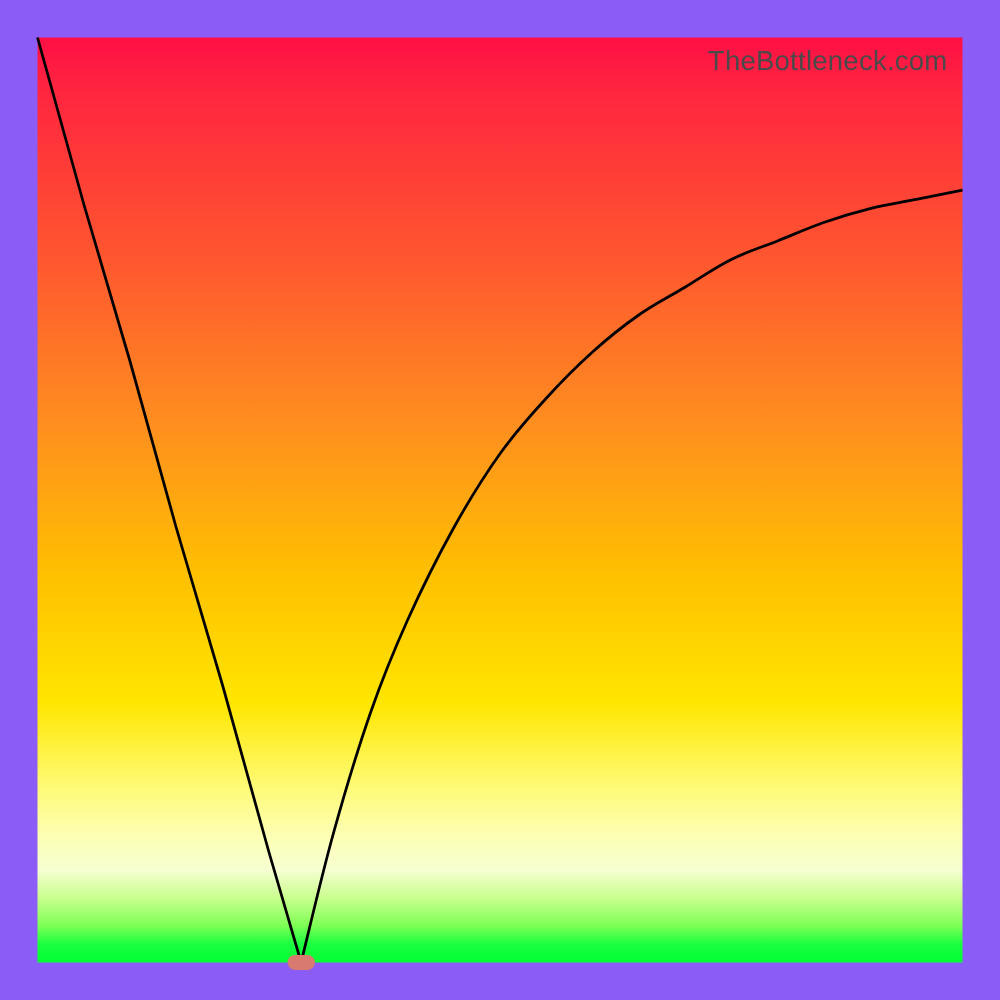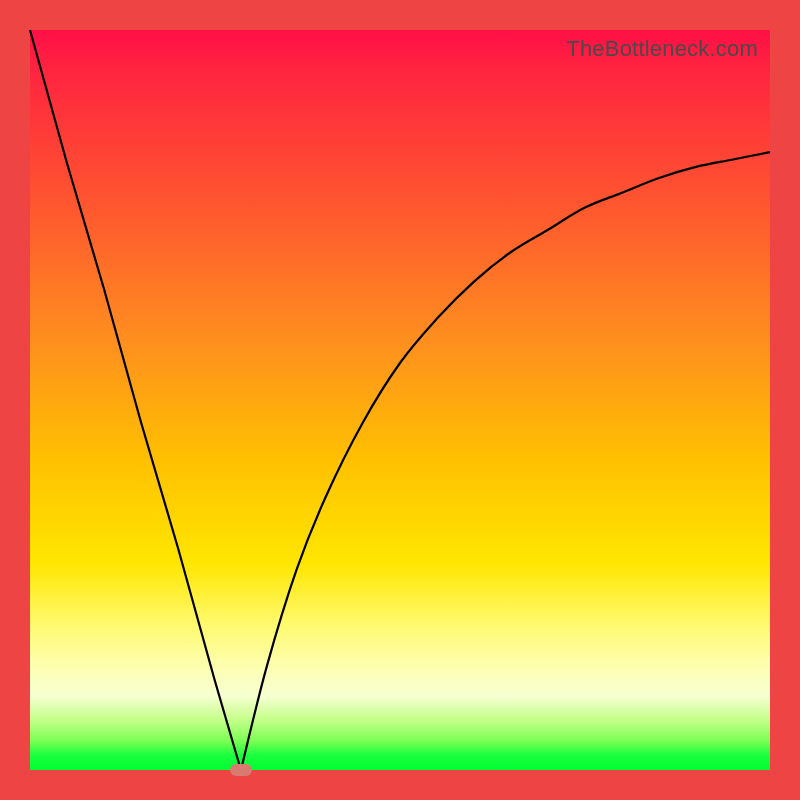--- a/index.html
+++ b/index.html
@@ -8,21 +8,21 @@
     width: 800px;
     height: 800px;
     overflow: hidden;
     background: #000;
     font-family: Arial, Helvetica, sans-serif;
   }
   .frame {
     position: relative;
     width: 800px;
     height: 800px;
-    background: #ef4444;
+    background: #8b5cf6;
     text-decoration: underline;
   }
   .plot-area {
     position: absolute;
     left: 30px;
     top: 30px;
     width: 740px;
     height: 740px;
     
     background: linear-gradient(

